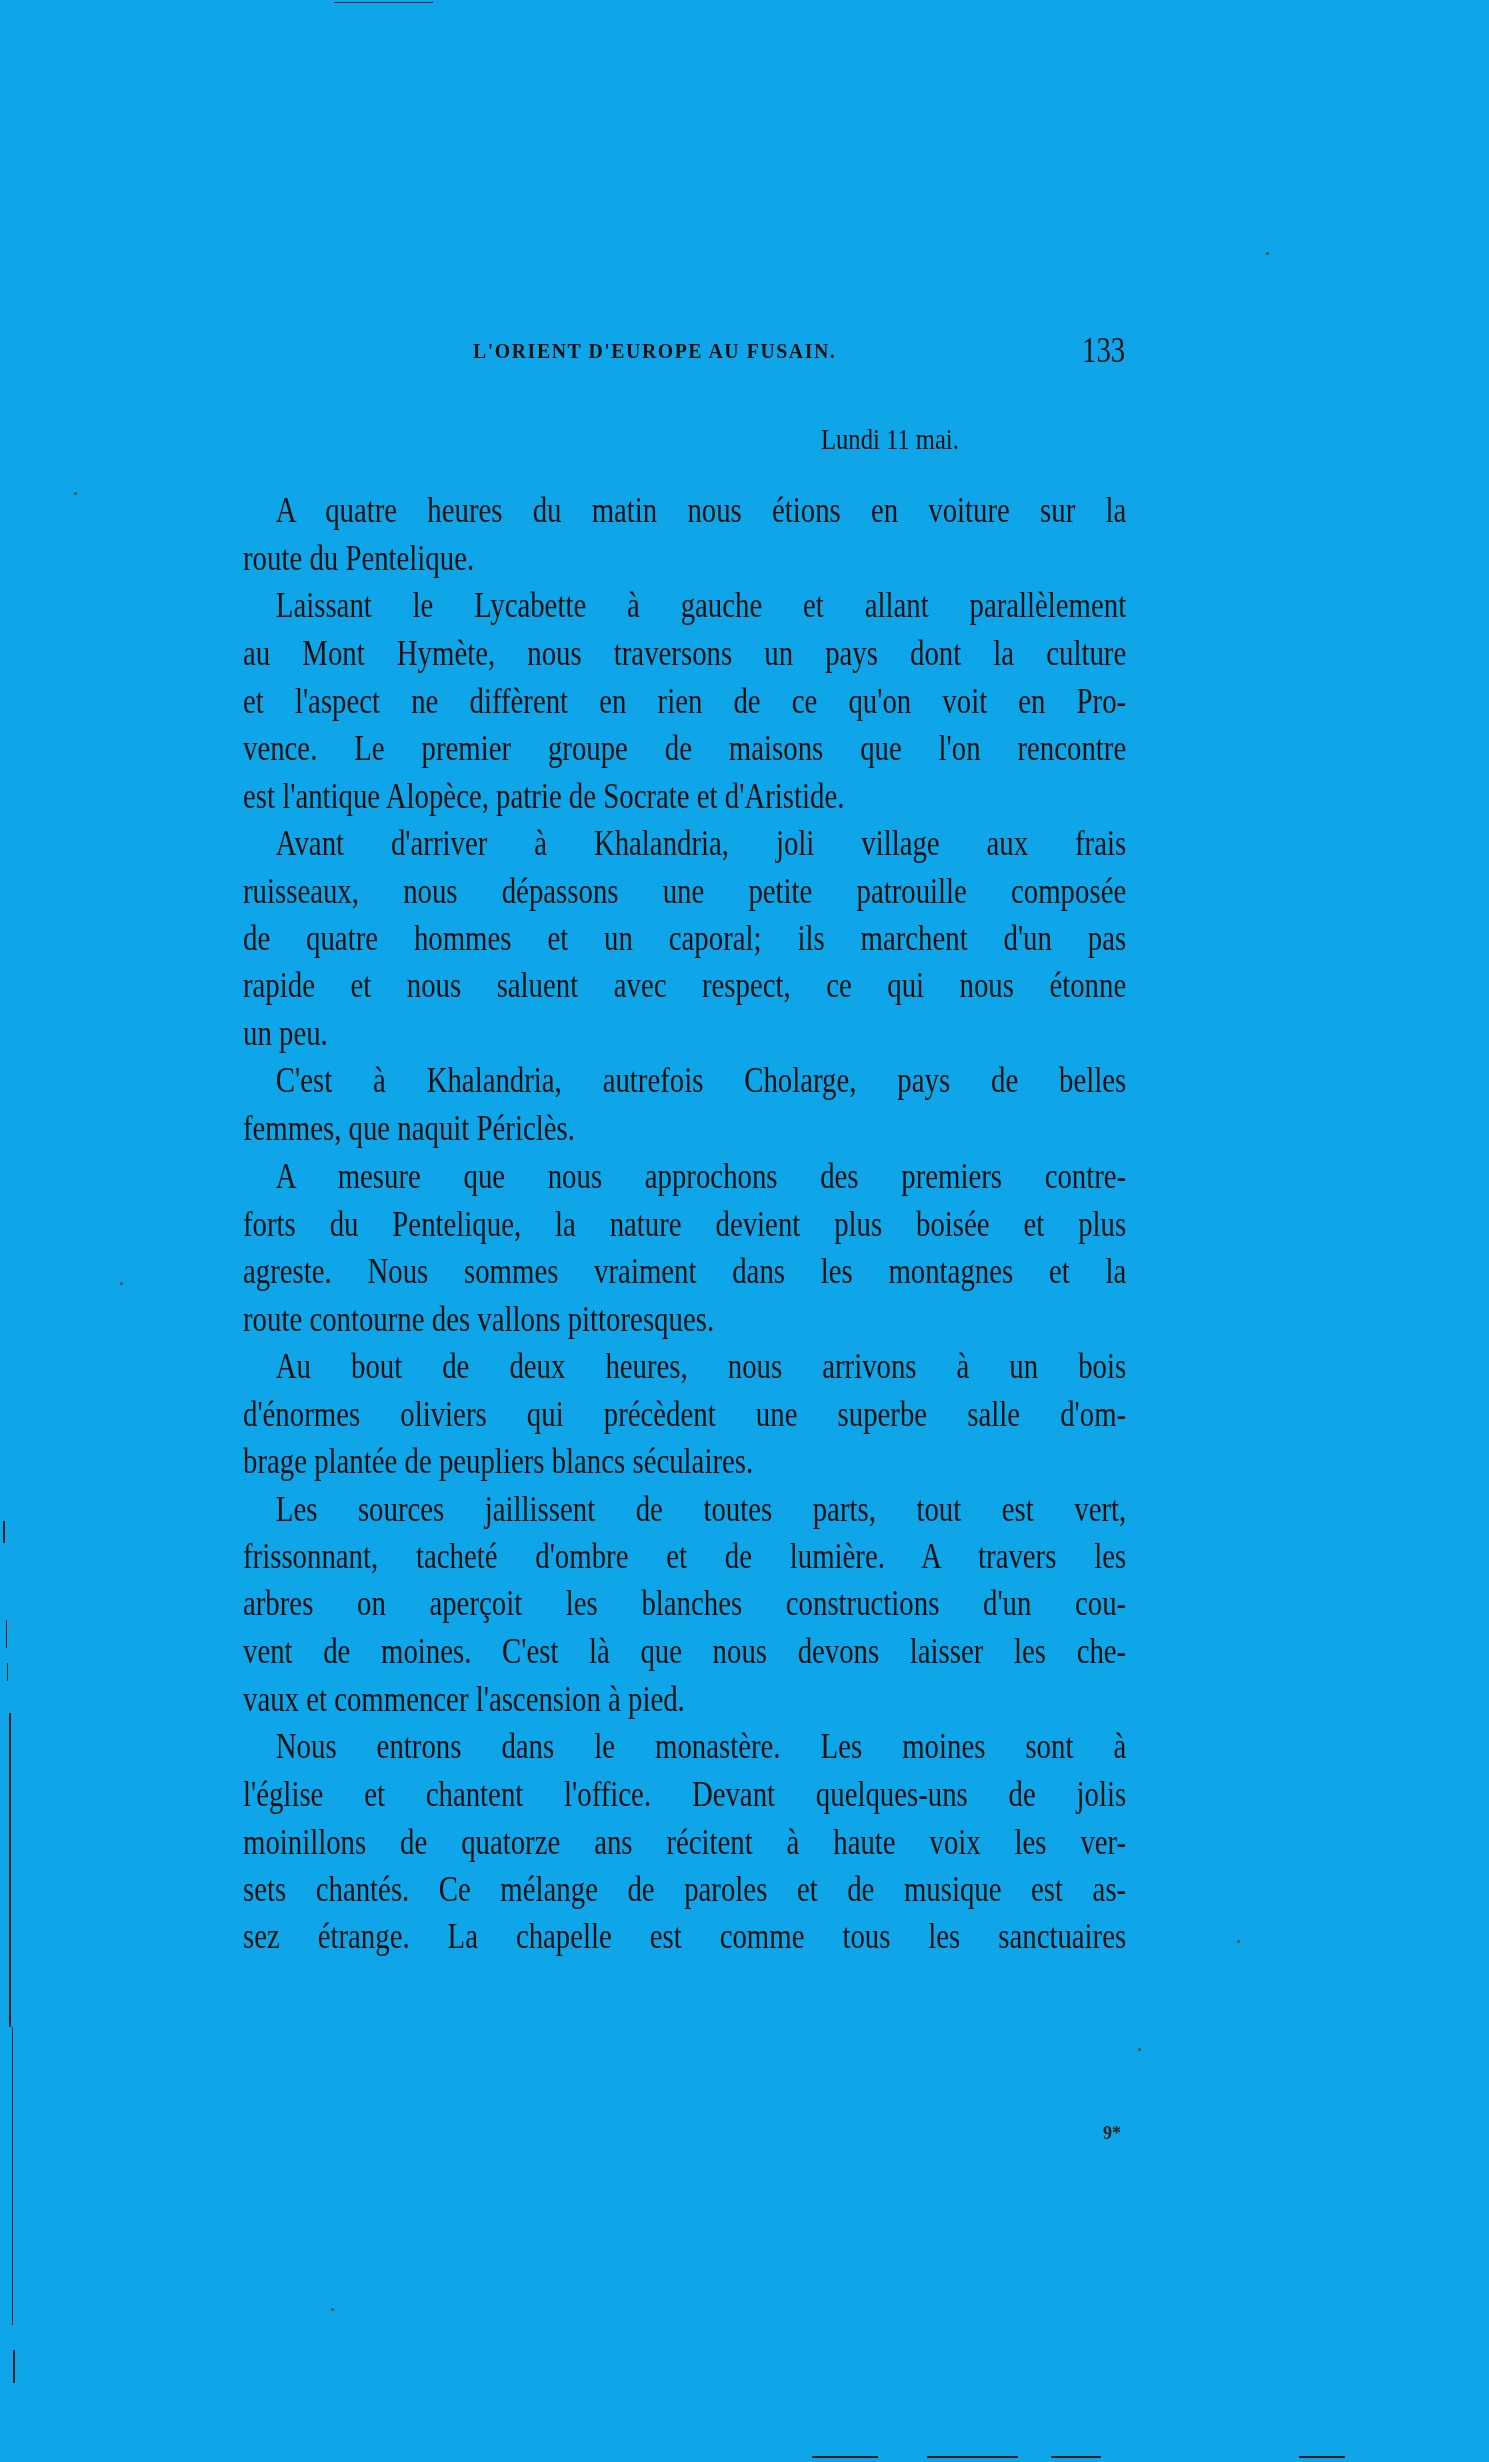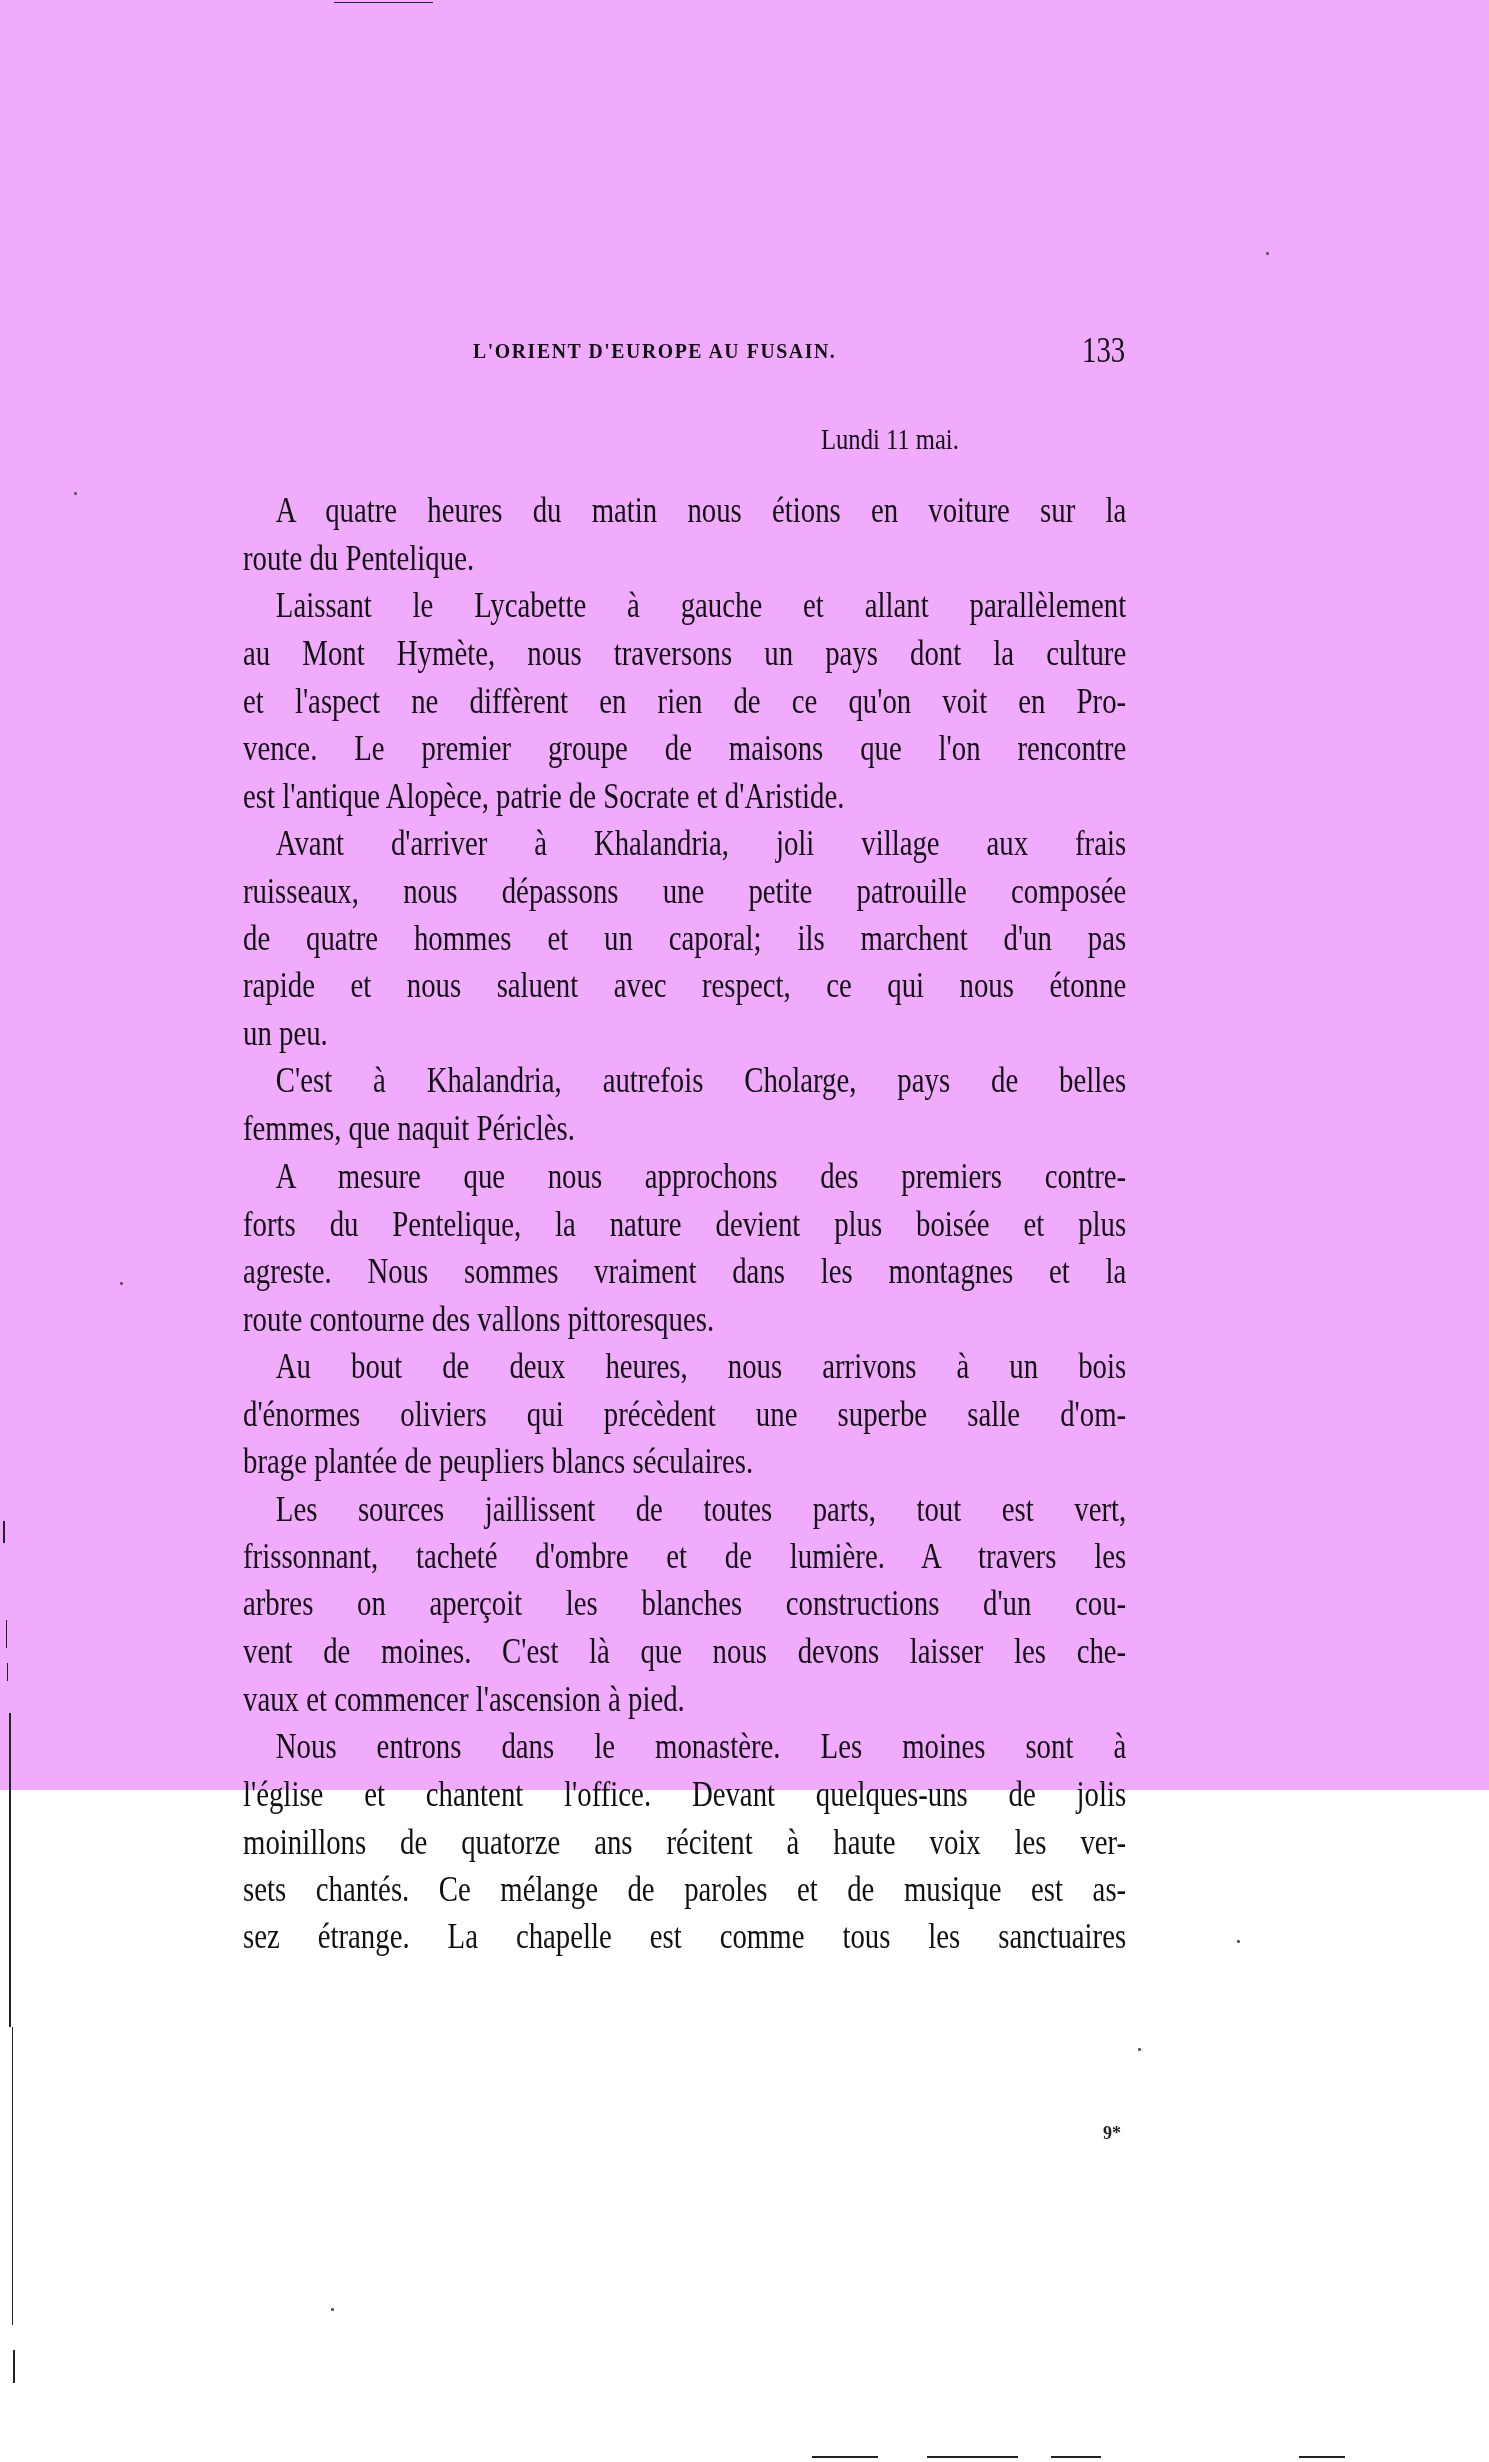--- a/index.html
+++ b/index.html
@@ -1,17 +1,17 @@
 <!DOCTYPE html>
 <html style="font-size:13.2px"><head>
 <meta charset="utf-8">
 <style>
   html, body { margin: 0; padding: 0; background: #ffffff; }
   body { width: 1489px; height: 2462px; position: relative; overflow: hidden; }
-  .page { position: absolute; left: 0; top: 0; width: 1489px; height: 1790px; background: #f0abfc; }
+  .page { position: absolute; left: 0; top: 0; width: 1489px; height: 2462px; background: #0ea5e9; }
   .serif { font-family: "Liberation Serif", "DejaVu Serif", serif; color: #111; }
   .running-head {
     position: absolute; left: 473px; top: 339px;
     font-size: 21.5px; font-weight: bold; letter-spacing: 1.7px;
     font-variant: small-caps; white-space: nowrap;
     transform: scaleX(0.92); transform-origin: left top;
   }
   .page-number {
     position: absolute; left: 1082px; top: 329px;
     font-size: 36px; white-space: nowrap;

